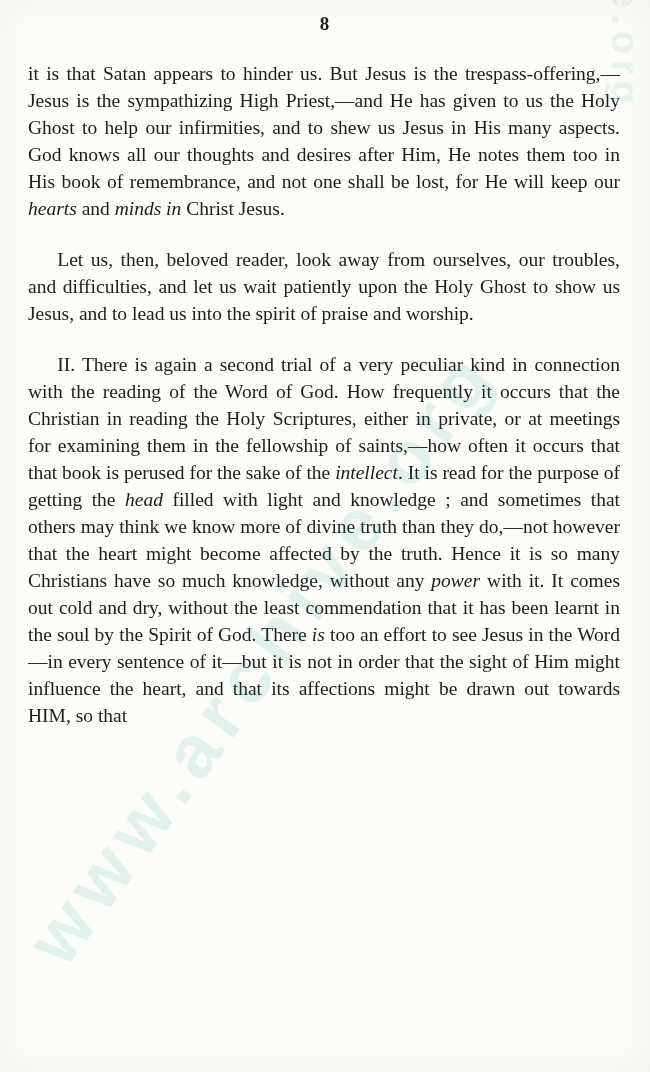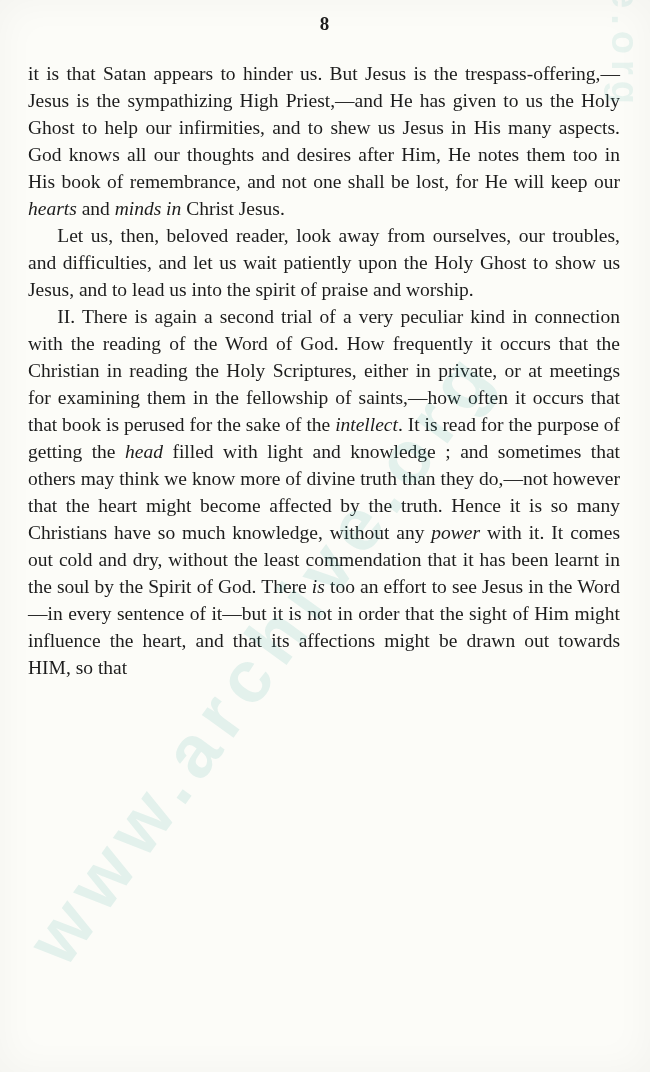--- a/index.html
+++ b/index.html
@@ -26,21 +26,21 @@
     font-weight: bold;
   }
   .body-text {
     padding: 25px 30px 0 28px;
     font-size: 19.5px;
     line-height: 27px;
     text-align: justify;
     text-justify: inter-word;
   }
   p.para { margin: 0; }
-  p.para.indented { text-indent: 1.5em; }
+  p.para.indented { text-indent: 1.5em; margin-top: 24px; }
   .italic { font-style: italic; }
   .wm {
     position: absolute;
     color: rgba(47, 166, 154, 0.12);
     font-family: "Liberation Sans", sans-serif;
     font-weight: bold;
     pointer-events: none;
     white-space: nowrap;
     z-index: 3;
   }

